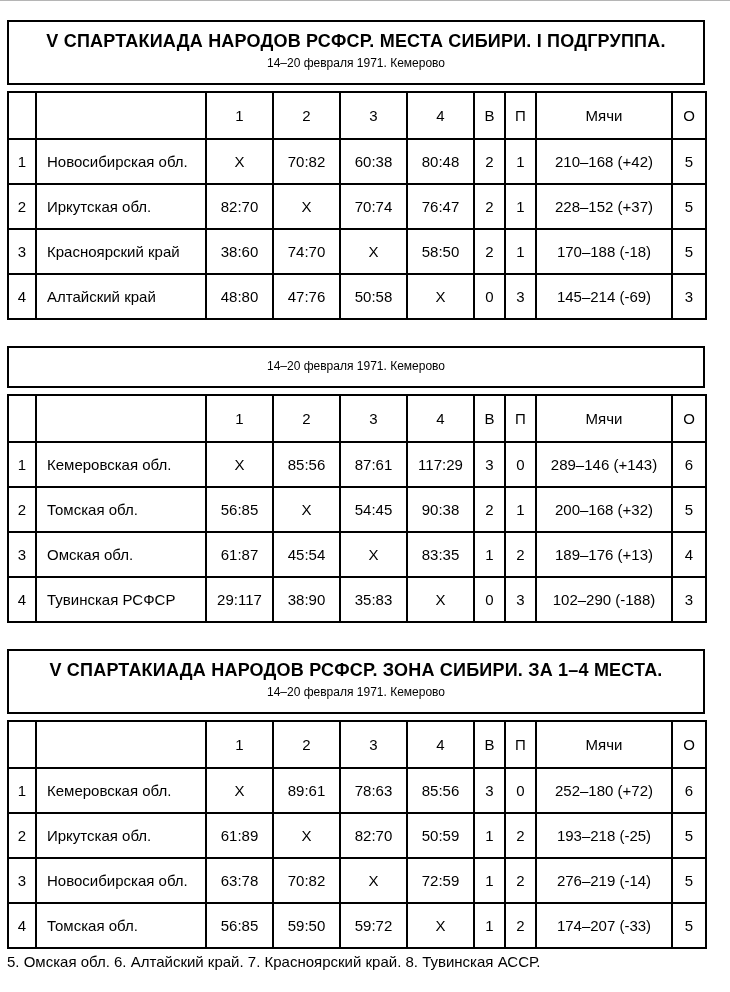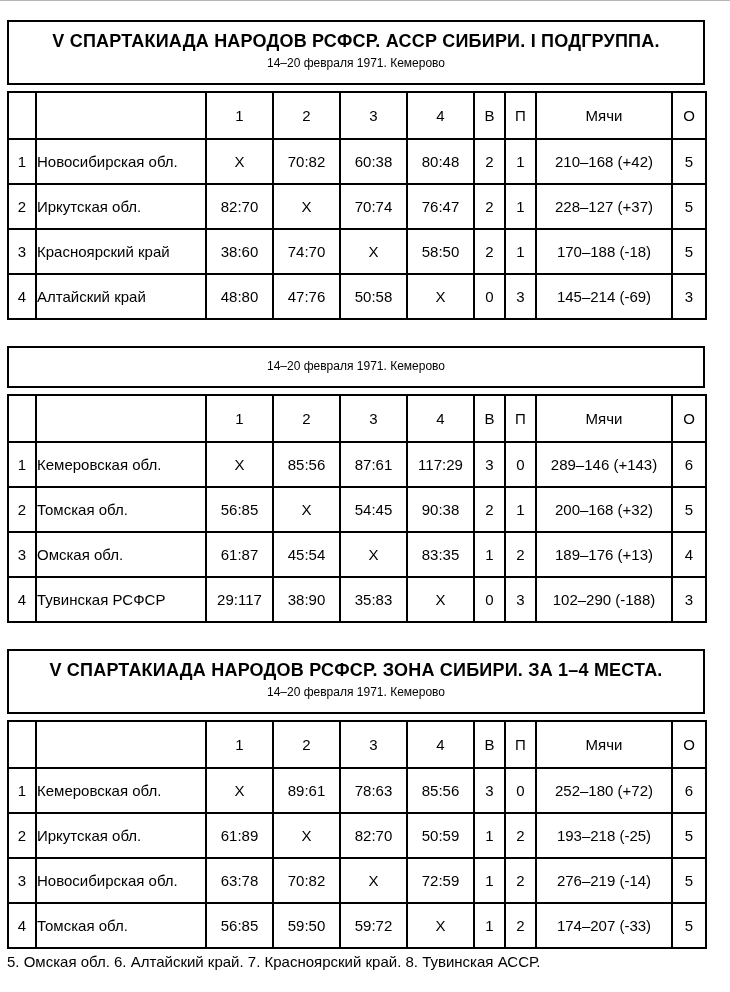--- a/index.html
+++ b/index.html
@@ -61,35 +61,36 @@
     padding: 0;
     height: 43px;
     overflow: hidden;
     white-space: nowrap;
   }
   table.standings thead th {
     height: 45px;
   }
   table.standings td.c-name {
     text-align: left;
+    padding-left: 10px;
   }
   .footer-note {
     margin-top: 4px;
     font-size: 15px;
     line-height: 18px;
   }
 </style>
 </head>
 <body>
 
 <div class="page">
 
   <section class="group">
     <div class="title-box">
-      <div class="title-line">V СПАРТАКИАДА НАРОДОВ РСФСР. АССР СИБИРИ. I ПОДГРУППА.</div>
+      <div class="title-line">V СПАРТАКИАДА НАРОДОВ РСФСР. МЕСТА СИБИРИ. I ПОДГРУППА.</div>
       <div class="subtitle-line">14–20 февраля 1971. Кемерово</div>
     </div>
     <table class="standings">
       <colgroup>
         <col style="width:28px">
           <col style="width:170px">
         <col style="width:67px">
           <col style="width:67px">
           <col style="width:67px">
           <col style="width:67px">
@@ -127,21 +128,21 @@
           </tr>
           <tr>
             <td class="c-num">2</td>
             <td class="c-name">Иркутская обл.</td>
             <td class="c-score">82:70</td>
             <td class="c-score">Х</td>
             <td class="c-score">70:74</td>
             <td class="c-score">76:47</td>
             <td class="c-wl">2</td>
             <td class="c-wl">1</td>
-            <td class="c-balls">228–127 (+37)</td>
+            <td class="c-balls">228–152 (+37)</td>
             <td class="c-pts">5</td>
           </tr>
           <tr>
             <td class="c-num">3</td>
             <td class="c-name">Красноярский край</td>
             <td class="c-score">38:60</td>
             <td class="c-score">74:70</td>
             <td class="c-score">Х</td>
             <td class="c-score">58:50</td>
             <td class="c-wl">2</td>

